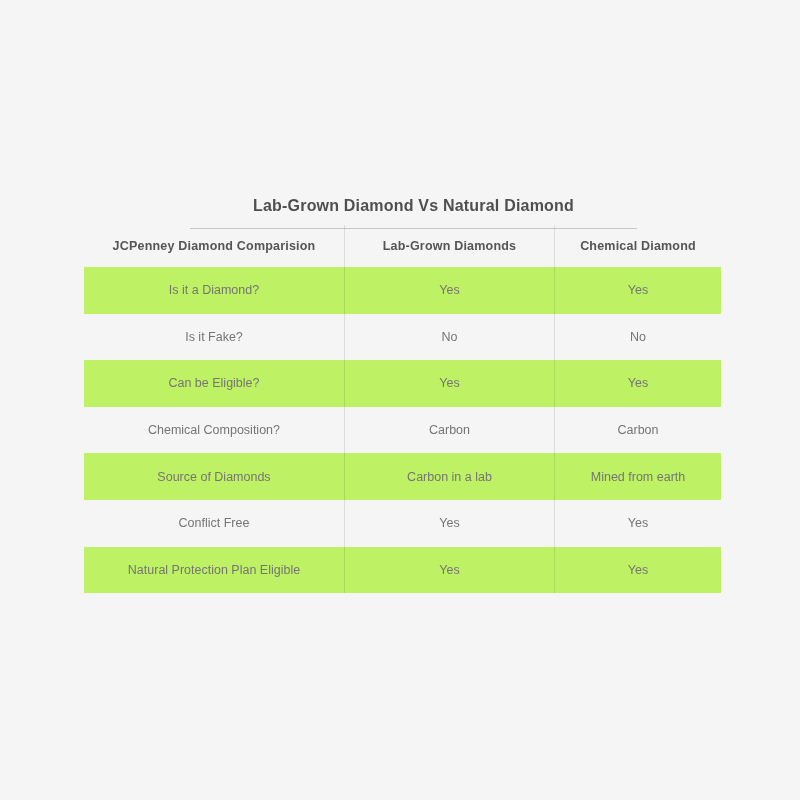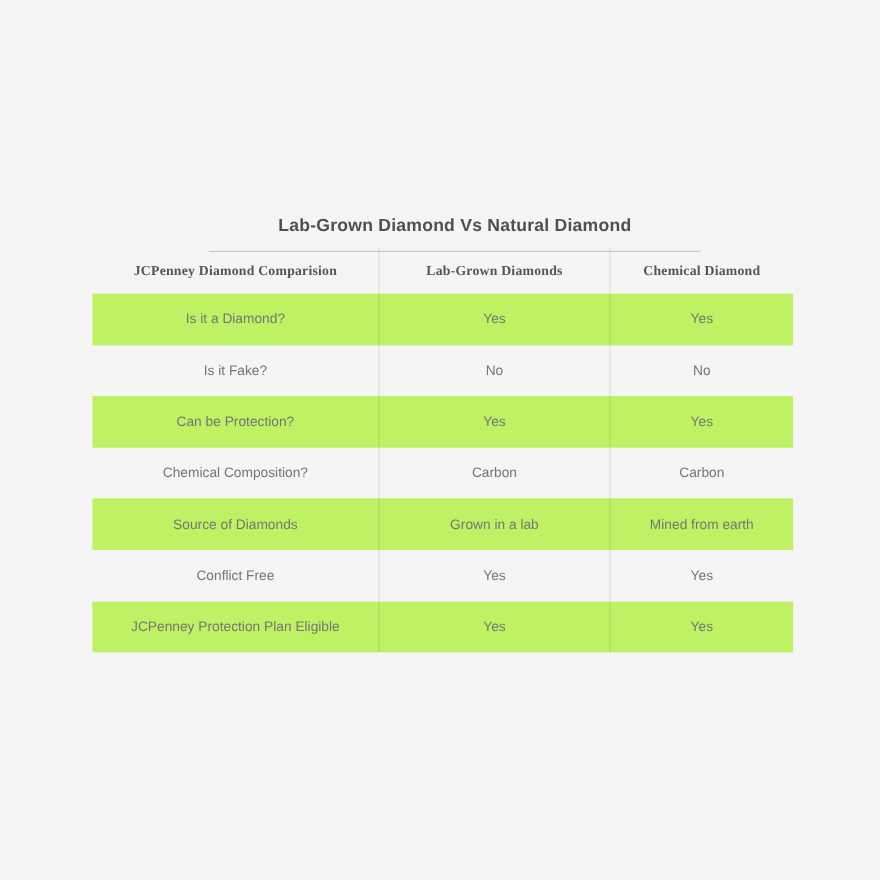--- a/index.html
+++ b/index.html
@@ -56,21 +56,20 @@
     background: #bef264;
   }
   .hcell {
     display: flex;
     align-items: center;
     justify-content: center;
     font-size: 12.5px;
     font-weight: bold;
     color: #555555;
     letter-spacing: 0.2px;
-    font-family: Liberation Serif, serif;
   }
   .cell {
     display: flex;
     align-items: center;
     justify-content: center;
     font-size: 12.5px;
     color: #757575;
   }
   .vline {
     border-right: 1px solid rgba(0,0,0,0.10);
@@ -100,43 +99,43 @@
       <div class="cell">Yes</div>
     </div>
 
     <div class="grid-row data-row">
       <div class="cell vline">Is it Fake?</div>
       <div class="cell vline">No</div>
       <div class="cell">No</div>
     </div>
 
     <div class="grid-row data-row shaded">
-      <div class="cell vline">Can be Protection?</div>
+      <div class="cell vline">Can be Eligible?</div>
       <div class="cell vline">Yes</div>
       <div class="cell">Yes</div>
     </div>
 
     <div class="grid-row data-row">
       <div class="cell vline">Chemical Composition?</div>
       <div class="cell vline">Carbon</div>
       <div class="cell">Carbon</div>
     </div>
 
     <div class="grid-row data-row shaded">
       <div class="cell vline">Source of Diamonds</div>
-      <div class="cell vline">Grown in a lab</div>
+      <div class="cell vline">Carbon in a lab</div>
       <div class="cell">Mined from earth</div>
     </div>
 
     <div class="grid-row data-row">
       <div class="cell vline">Conflict Free</div>
       <div class="cell vline">Yes</div>
       <div class="cell">Yes</div>
     </div>
 
     <div class="grid-row data-row shaded">
-      <div class="cell vline">JCPenney Protection Plan Eligible</div>
+      <div class="cell vline">Natural Protection Plan Eligible</div>
       <div class="cell vline">Yes</div>
       <div class="cell">Yes</div>
     </div>
 
   </div>
 </div>
 
 </body></html>

